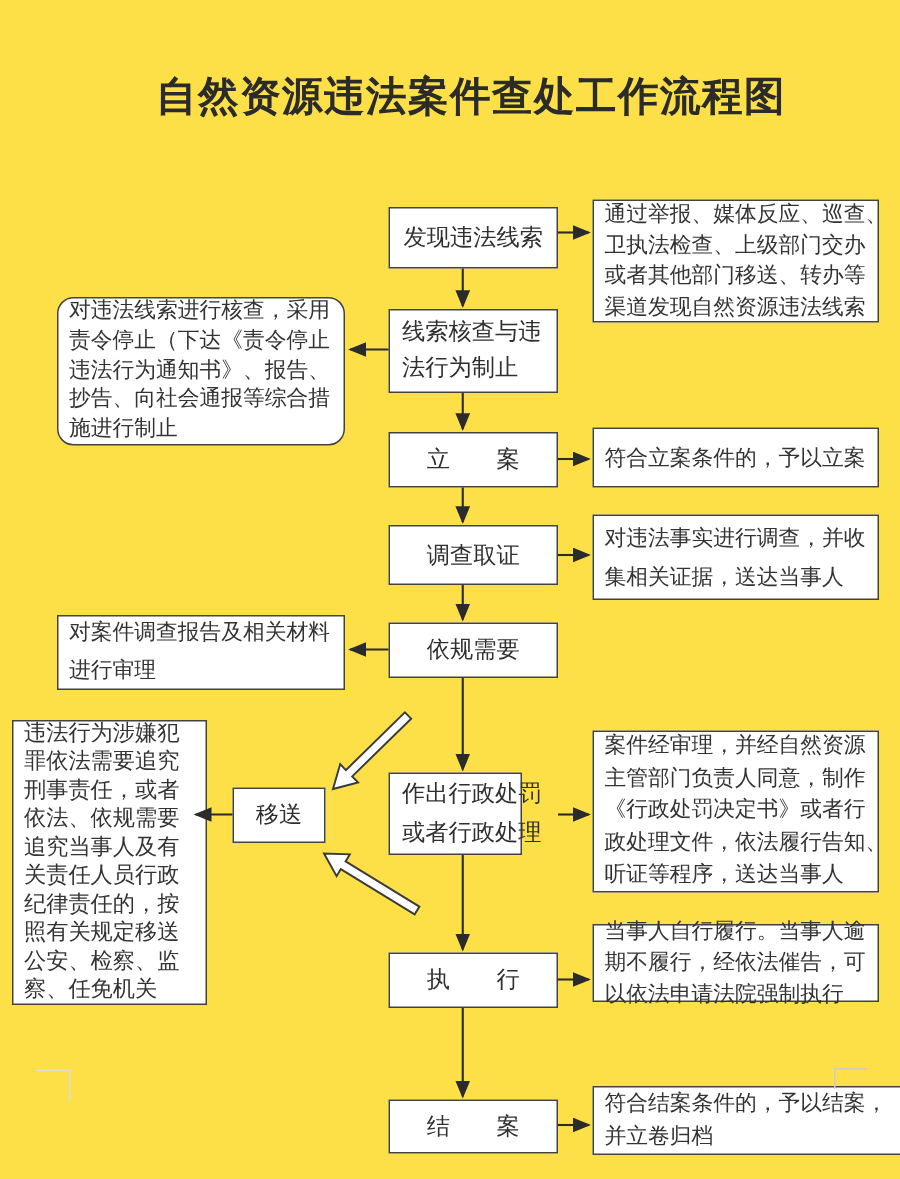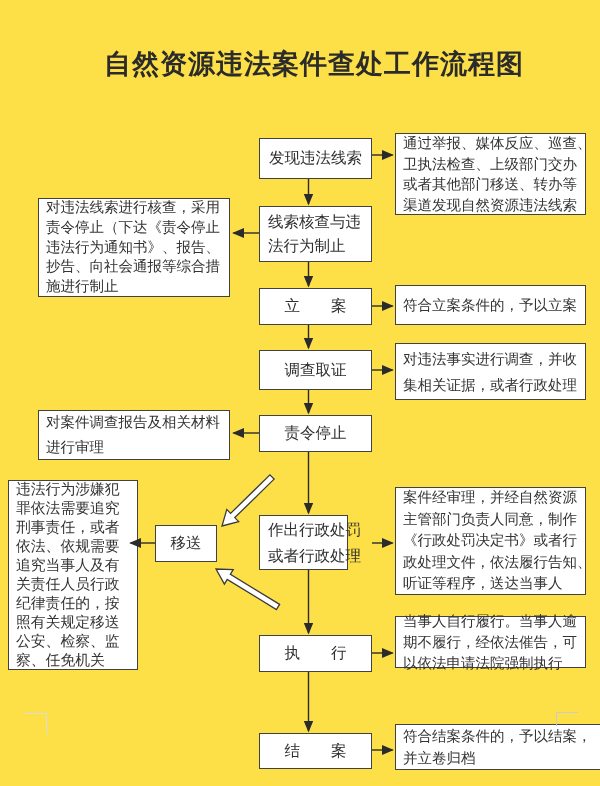--- a/index.html
+++ b/index.html
@@ -25,21 +25,21 @@
   .b1{left:259px;top:138px;width:113px;height:41px;}
   .b2{left:259px;top:206px;width:113px;height:56px;line-height:24px;}
   .b3{left:259px;top:288px;width:113px;height:37px;}
   .b4{left:259px;top:350px;width:113px;height:40px;}
   .b5{left:259px;top:415px;width:113px;height:37px;}
   .b6{left:259px;top:515px;width:89px;height:55px;line-height:26px;padding-left:10px;}
   .b7{left:259px;top:635px;width:113px;height:37px;}
   .b8{left:259px;top:733px;width:113px;height:36px;}
   .btransfer{left:155px;top:525px;width:62px;height:37px;font-size:15.5px;align-items:center;text-align:center;}
   
-  .L1{left:38px;top:198px;width:192px;height:99px;line-height:19.8px;}
+  .L1{left:38px;top:198px;width:192px;height:99px;line-height:19.8px;border-radius:11px;}
   .L2{left:38px;top:410px;width:192px;height:50px;line-height:25px;}
   .L3{left:8px;top:480px;width:130px;height:190px;line-height:18.9px;font-size:14.8px;}
   
   .R1{left:395px;top:133px;width:191px;height:82px;line-height:20.5px;}
   .R2{left:395px;top:285px;width:191px;height:40px;}
   .R3{left:395px;top:343px;width:191px;height:57px;line-height:26px;}
   .R4{left:395px;top:487px;width:191px;height:108px;line-height:21.5px;}
   .R5{left:395px;top:616px;width:191px;height:52px;line-height:21px;}
   .R6{left:395px;top:724px;width:212px;height:46px;line-height:22px;}
   .arrow-layer{position:absolute;left:0;top:0;width:600px;height:786px;pointer-events:none;}
@@ -55,21 +55,21 @@
 
 <div class="canvas">
 
   <div class="page-title">自然资源违法案件查处工作流程图</div>
 
   <div class="box cbox center b1">发现违法线索</div>
   <div class="box cbox leftal pre b2">线索核查与违
 法行为制止</div>
   <div class="box cbox center b3">立　　案</div>
   <div class="box cbox center b4">调查取证</div>
-  <div class="box cbox center b5">责令停止</div>
+  <div class="box cbox center b5">依规需要</div>
   <div class="box cbox leftal pre b6">作出行政处罚
 或者行政处理</div>
   <div class="box cbox center b7">执　　行</div>
   <div class="box cbox center b8">结　　案</div>
   <div class="box cbox btransfer">移送</div>
 
   <div class="box note pre L1">对违法线索进行核查，采用
 责令停止（下达《责令停止
 违法行为通知书》、报告、
 抄告、向社会通报等综合措
@@ -86,21 +86,21 @@
 照有关规定移送
 公安、检察、监
 察、任免机关</div>
 
   <div class="box note pre R1">通过举报、媒体反应、巡查、
 卫执法检查、上级部门交办
 或者其他部门移送、转办等
 渠道发现自然资源违法线索</div>
   <div class="box note pre R2">符合立案条件的，予以立案</div>
   <div class="box note pre R3">对违法事实进行调查，并收
-集相关证据，或者行政处理</div>
+集相关证据，送达当事人</div>
   <div class="box note pre R4">案件经审理，并经自然资源
 主管部门负责人同意，制作
 《行政处罚决定书》或者行
 政处理文件，依法履行告知、
 听证等程序，送达当事人</div>
   <div class="box note pre R5">当事人自行履行。当事人逾
 期不履行，经依法催告，可
 以依法申请法院强制执行</div>
   <div class="box note pre R6">符合结案条件的，予以结案，
 并立卷归档</div>

